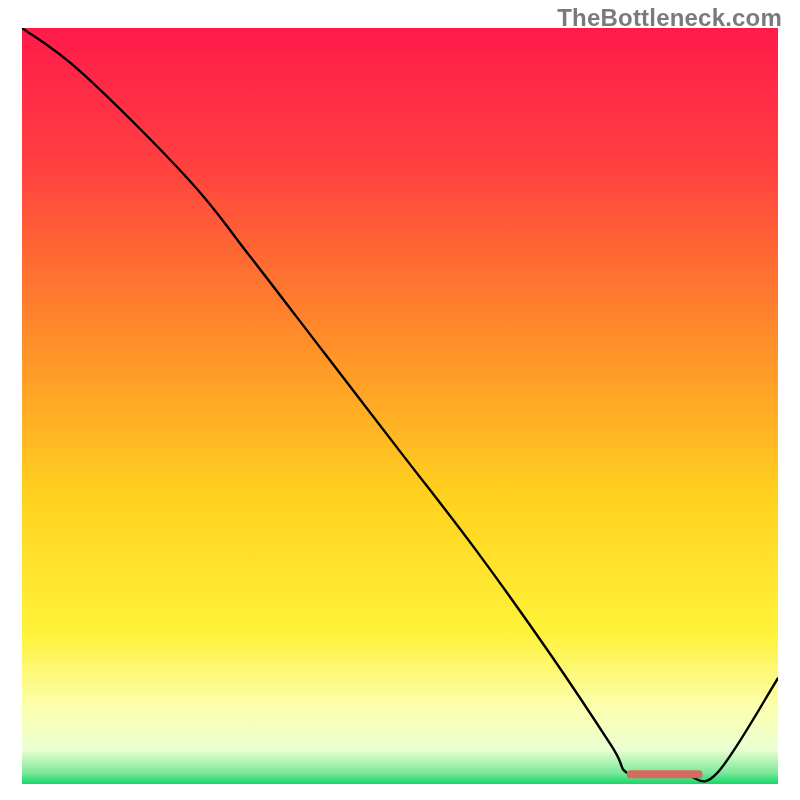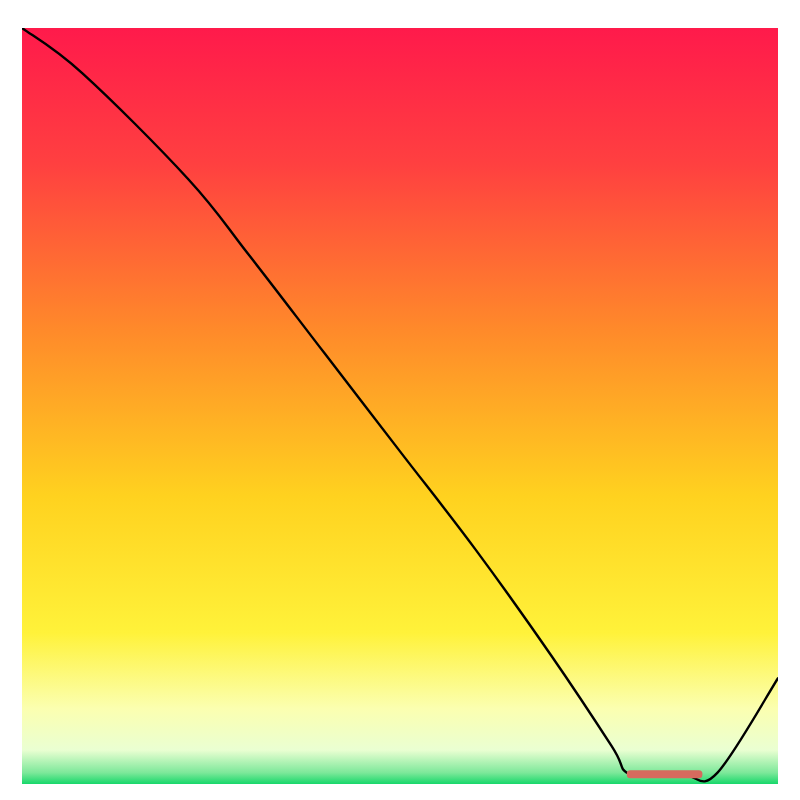--- a/index.html
+++ b/index.html
@@ -31,20 +31,21 @@
     top: 28px;
     width: 756px;
     height: 756px;
   }
   svg { display: block; }
 </style>
 </head>
 <body>
 
 <div class="stage">
+  <div class="watermark">TheBottleneck.com</div>
 
   <div class="plot">
     <svg id="chart-svg" viewBox="0 0 756 756" width="756" height="756" preserveAspectRatio="none">
       <defs>
         <linearGradient id="bg-grad" x1="0" y1="0" x2="0" y2="1">
             <stop offset="0.00%" stop-color="#ff1a4b"></stop>
             <stop offset="18.00%" stop-color="#ff4040"></stop>
             <stop offset="40.00%" stop-color="#ff8a2a"></stop>
             <stop offset="62.00%" stop-color="#ffd21f"></stop>
             <stop offset="80.00%" stop-color="#fff23a"></stop>

